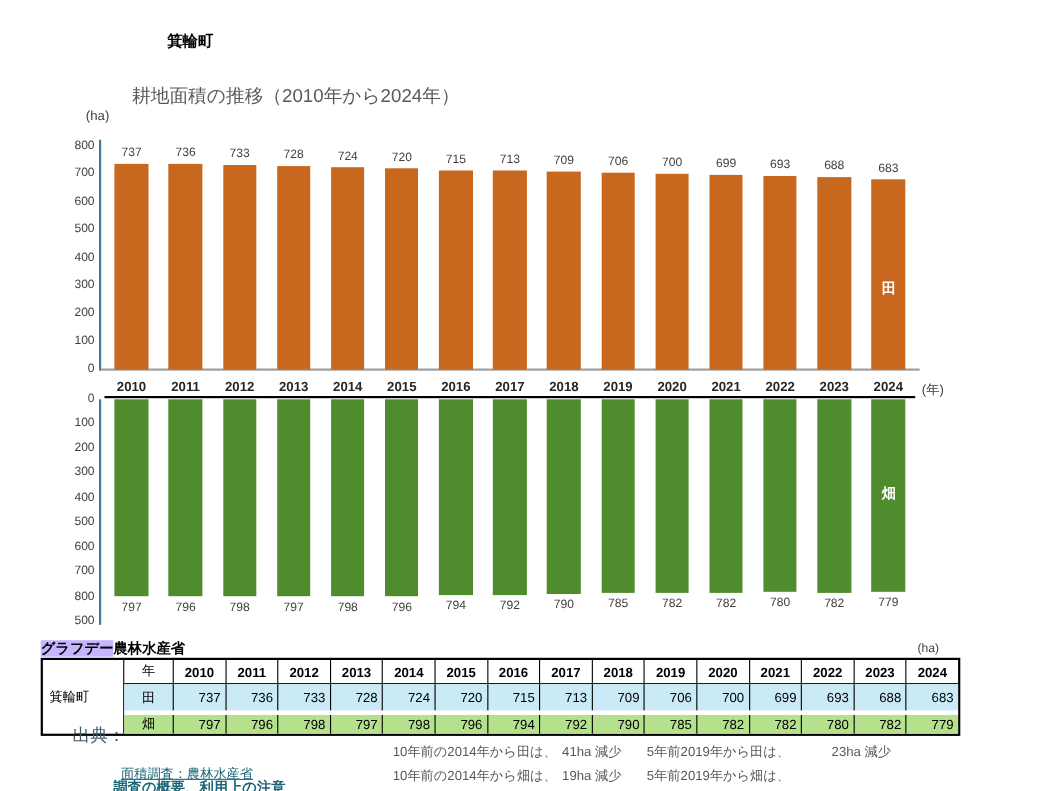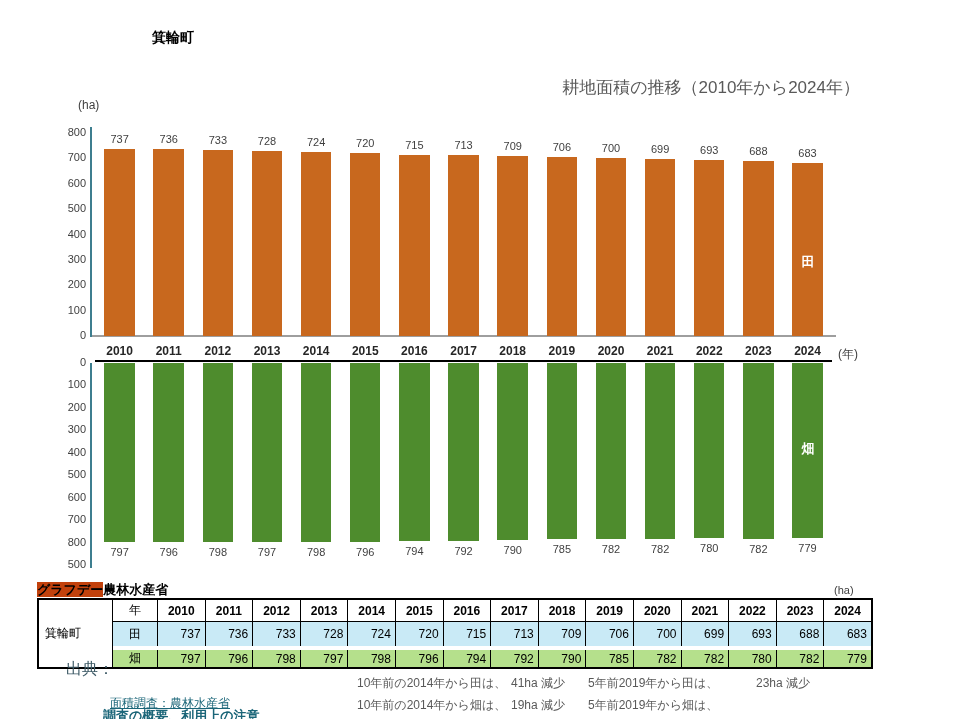--- a/index.html
+++ b/index.html
@@ -1,21 +1,21 @@
 <!DOCTYPE html>
 <html><head>
 <meta charset="utf-8">
 <style>
   html,body{margin:0;padding:0;background:#fff;}
   .page{position:relative;width:958px;height:719px;background:#fff;overflow:hidden;
         font-family:"Liberation Sans","DejaVu Sans",sans-serif;color:#000;}
   .abs{position:absolute;}
 
   .region-title{left:152px;top:29px;font-size:14px;font-weight:bold;color:#000;}
-  .chart-title{left:120px;top:76px;width:740px;text-align:right;font-size:17px;color:#595959;}
+  .chart-title{left:120px;top:76px;width:740px;text-align:left;font-size:17px;color:#595959;}
   .chart-subtitle{left:120px;top:106px;width:740px;text-align:center;font-size:15px;color:#595959;}
   .unit-ha-top{left:78px;top:98px;font-size:12px;color:#404040;}
   .unit-year{left:838px;top:346px;font-size:12px;color:#404040;}
   .unit-ha-table{left:834px;top:584px;font-size:11px;color:#404040;}
 
   .axis-line-teal{width:2px;background:#3D7E8F;}
   .baseline-gray{left:92px;top:335px;width:744px;height:2px;background:#9E9E9E;}
   .zeroline-black{left:95px;top:360px;width:737px;height:2px;background:#000;}
 
   .plot{left:95px;width:737px;display:flex;}
@@ -30,21 +30,21 @@
   .tick{width:48px;text-align:right;font-size:11px;color:#3F3F3F;left:38px;}
 
   .year-row{left:95px;top:344px;width:737px;display:flex;}
   .year-label{flex:1;text-align:center;font-size:12px;font-weight:600;color:#262626;}
 
   .series-label{width:26px;text-align:center;color:#fff;font-size:13px;font-weight:bold;}
   .series-label-top{left:795px;top:253px;}
   .series-label-bottom{left:795px;top:440px;}
 
   .table-title{left:37px;top:581px;font-size:13px;font-weight:bold;color:#000;}
-  .table-title .hl{background:#c2410c;}
+  .table-title .hl{background:#c4b5fd;}
 
   .dtable{left:37px;top:598px;width:832px;border:2px solid #000;display:flex;background:#fff;}
   .dt-region{width:67px;border-right:1px solid #000;display:flex;align-items:center;
              padding-left:6px;font-size:12px;}
   .dt-rows{flex:1;display:flex;flex-direction:column;}
   .dt-header{display:flex;height:21px;border-bottom:1px solid #000;}
   .dt-row{display:flex;}
   .dt-row-ta{height:24px;background:#C9EAF6;}
   .dt-gap{height:4px;background:#fff;}
   .dt-row-hatake{height:17px;background:#B5E08C;}

